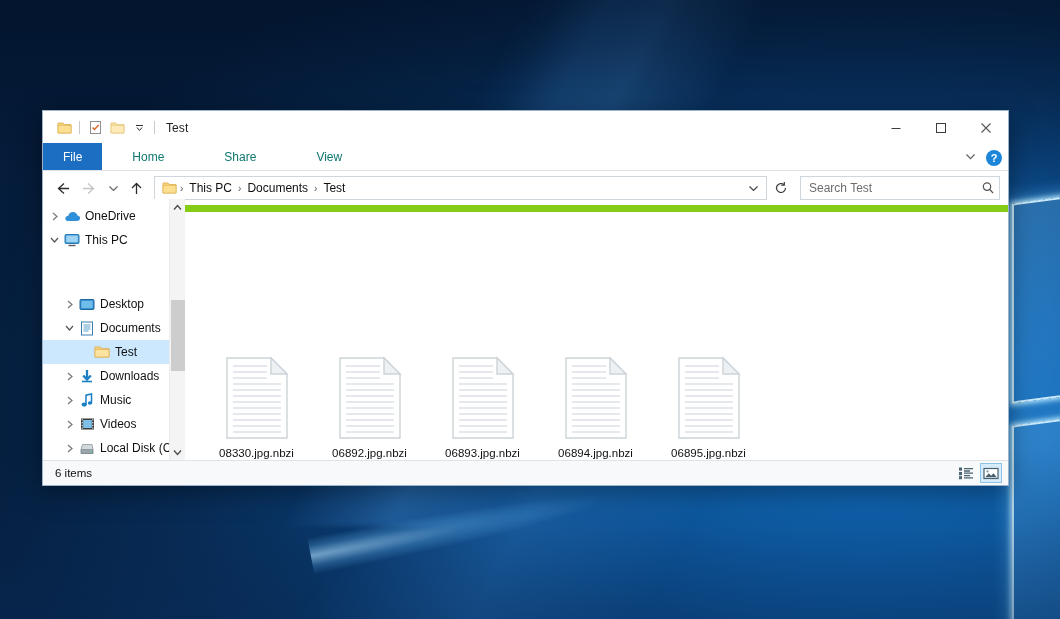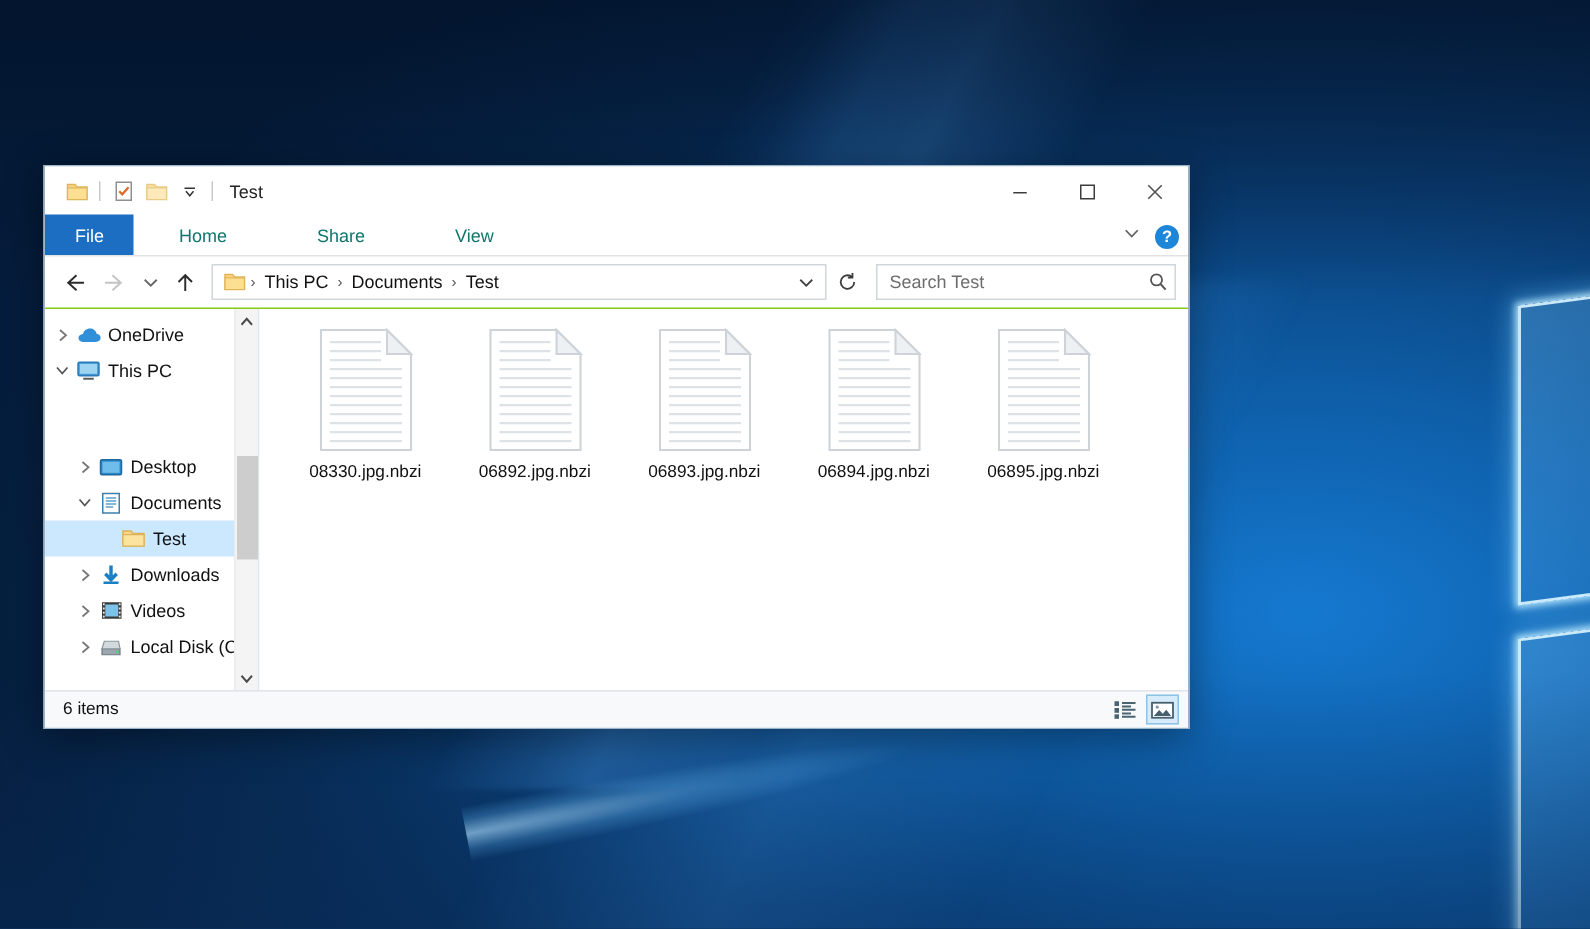--- a/index.html
+++ b/index.html
@@ -57,21 +57,21 @@
     position:absolute; left:0; bottom:-60px; width:100%; height:230px;
     background:linear-gradient(to top, rgba(10,50,100,0.55), rgba(0,0,0,0));
   }
   .wp-topdark {
     position:absolute; left:0; top:0; width:100%; height:200px;
     background:linear-gradient(to bottom, rgba(2,16,38,0.62), rgba(0,0,0,0));
   }
 
   
   #explorer {
-    position:absolute; left:29px; top:110px; width:764px; height:376px;
+    position:absolute; left:42px; top:110px; width:967px; height:376px;
     background:#ffffff;
     border:1px solid #9db4c8;
     box-shadow:0 6px 26px rgba(0,0,0,0.40);
     display:flex; flex-direction:column;
   }
 
   
   .titlebar {
     height:33px; background:#ffffff; display:flex; align-items:center;
     padding-left:10px; position:relative; flex:none;
@@ -131,21 +131,21 @@
   .crumb-sep { color:#555; font-size:10px; padding:0 1px; }
   .addr-tools { margin-left:auto; display:flex; align-items:center; }
   .addr-tools .ab { width:22px; height:22px; display:flex; align-items:center; justify-content:center; color:#444; }
   .search-box {
     width:200px; height:24px; border:1px solid #cfd6dc; background:#fff;
     display:flex; align-items:center; padding:0 4px 0 8px; margin-left:6px;justify-content:space-between;
   }
   .search-box .ph { font-size:12px; color:#6d6d6d; flex:1; }
 
   
-  .wbody { flex:1; display:flex; min-height:0; border-top:1px solid #84cc16; }
+  .wbody { flex:1; display:flex; min-height:0; border-top:7px solid #84cc16;align-items:flex-end; }
 
   
   .navpane {
     width:142px; background:#fff; position:relative; flex:none;
     padding-top:5px; overflow:hidden;
   }
   .nav-item {
     height:24px; display:flex; align-items:center; padding-left:4px;
     font-size:12px; color:#111; white-space:nowrap;
   }
@@ -428,20 +428,35 @@
         </span>
         <span class="nav-ic">
           <svg width="14" height="15" viewBox="0 0 14 15">
             <path d="M7 1v7.5M3.2 6.5L7 10.5l3.8-4" fill="none" stroke="#1b7fc4" stroke-width="2.3"></path>
             <path d="M2 12.5h10" stroke="#1b7fc4" stroke-width="1.6"></path>
           </svg>
         </span>
         <span class="nav-lbl">Downloads</span>
       </div>
 
+      <div class="nav-item" style="padding-left:19px;">
+        <span class="chev">
+          <svg width="8" height="9" viewBox="0 0 8 9">
+              <path d="M2 1l4 3.5L2 8" fill="none" stroke="#777" stroke-width="1.2"></path>
+            </svg>
+        </span>
+        <span class="nav-ic">
+          <svg width="13" height="15" viewBox="0 0 13 15">
+            <path d="M5 11.5V2.2l5.5-1.2v8.6" fill="none" stroke="#1b7fc4" stroke-width="1.5"></path>
+            <ellipse cx="3.2" cy="11.6" rx="2.6" ry="2.1" fill="#1b7fc4"></ellipse>
+            <ellipse cx="9" cy="10" rx="2.2" ry="1.8" fill="#1b7fc4"></ellipse>
+          </svg>
+        </span>
+        <span class="nav-lbl">Music</span>
+      </div>
 
 
       <div class="nav-item" style="padding-left:19px;">
         <span class="chev">
           <svg width="8" height="9" viewBox="0 0 8 9">
               <path d="M2 1l4 3.5L2 8" fill="none" stroke="#777" stroke-width="1.2"></path>
             </svg>
         </span>
         <span class="nav-ic">
           <svg width="15" height="14" viewBox="0 0 15 14">

